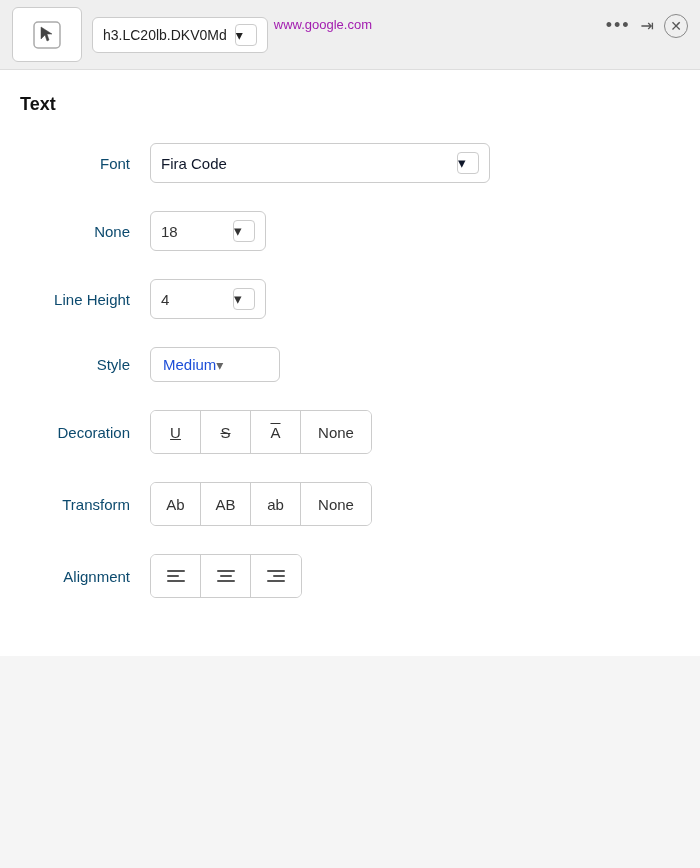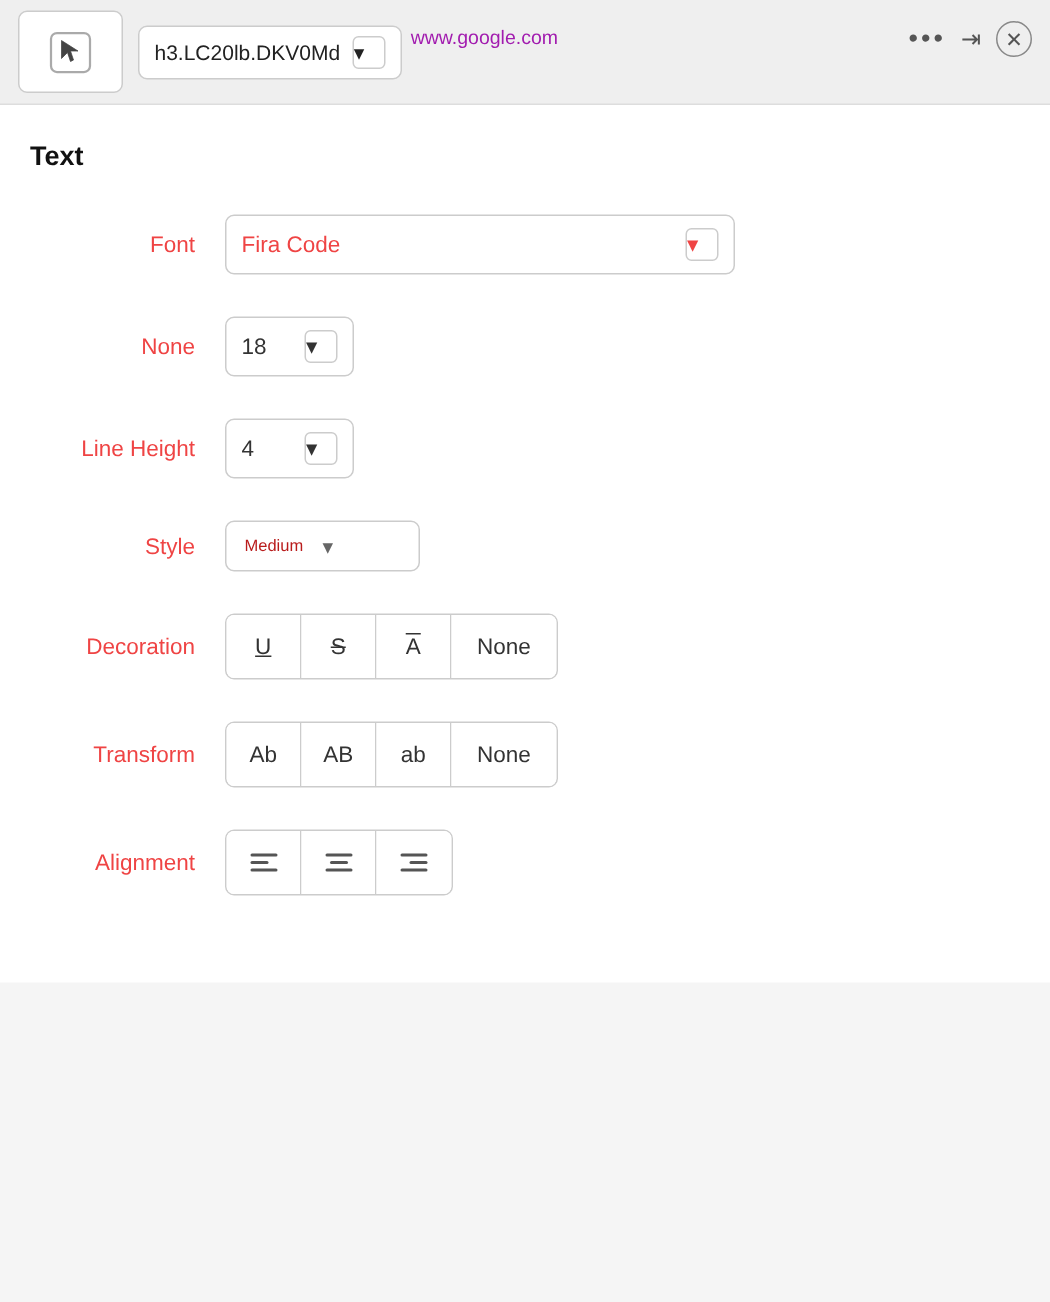--- a/index.html
+++ b/index.html
@@ -137,21 +137,21 @@
       display: flex;
       align-items: center;
       margin-bottom: 28px;
     }
 
     .form-label {
       width: 130px;
       text-align: right;
       padding-right: 20px;
       font-size: 15px;
-      color: #ef4444;
+      color: #0c4a6e;
       flex-shrink: 0;
     }
 
     .form-control {
       flex: 1;
     }
 
     
     .font-select {
       display: flex;
@@ -160,32 +160,32 @@
       border-radius: 6px;
       background: #fff;
       padding: 8px 10px;
       width: 340px;
       cursor: pointer;
     }
 
     .font-select span {
       flex: 1;
       font-size: 15px;
-      color: #ef4444;
+      color: #0f172a;
     }
 
     
     .size-select {
       display: flex;
       align-items: center;
       border: 1.5px solid #ccc;
       border-radius: 6px;
       background: #fff;
       padding: 8px 10px;
-      width: 86px;
+      width: 116px;
       cursor: pointer;
     }
 
     .size-select span {
       flex: 1;
       font-size: 15px;
       color: #333;
     }
 
     
@@ -195,22 +195,22 @@
       border: 1.5px solid #ccc;
       border-radius: 6px;
       background: #fff;
       padding: 8px 12px;
       width: 130px;
       cursor: pointer;
     }
 
     .style-select span {
       flex: 1;
-      font-size: 11px;
-      color: #b91c1c;
+      font-size: 15px;
+      color: #1d4ed8;
     }
 
     
     .btn-group {
       display: flex;
       gap: 0;
       border: 1.5px solid #ccc;
       border-radius: 6px;
       overflow: hidden;
       width: fit-content;

